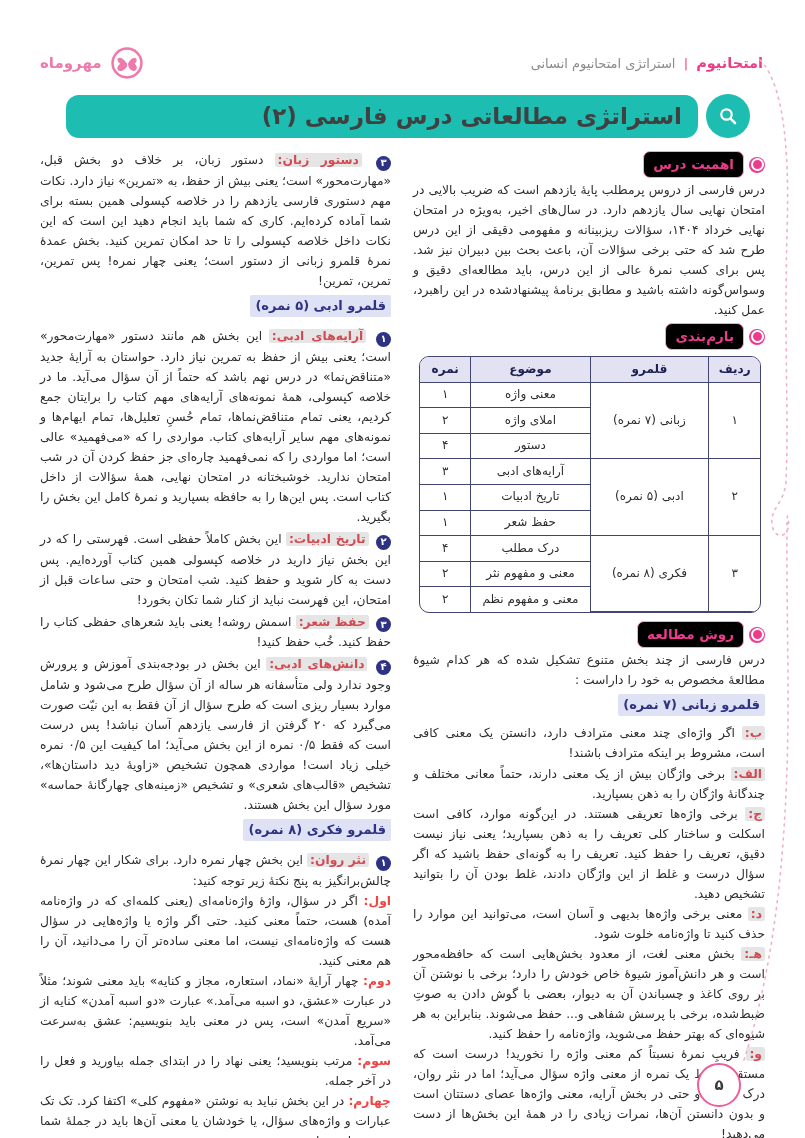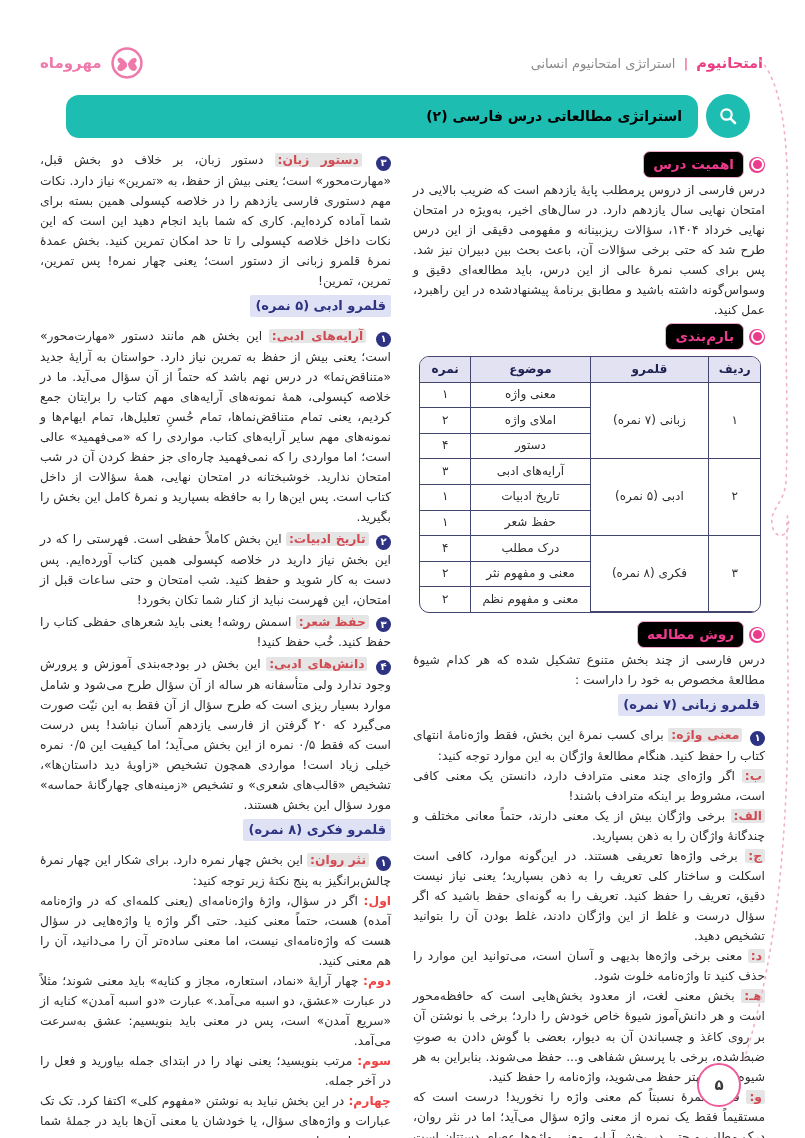--- a/index.html
+++ b/index.html
@@ -15,21 +15,21 @@
   .brand .sep{color:#ed3e85;margin:0 4px;}
   .logo{display:flex;align-items:center;gap:8px;}
   .logo-text{color:#f079ab;font-weight:bold;font-size:15px;}
 
   
   .banner-wrap{display:flex;align-items:center;gap:8px;margin:6px 55px 0 66px;}
   .banner-circle{width:44px;height:44px;border-radius:50%;background:#1dbdb2;
        flex:0 0 44px;display:flex;align-items:center;justify-content:center;}
   .banner{flex:1;height:43px;background:#1dbdb2;border-radius:13px;
        display:flex;align-items:center;}
-  .banner-title{color:#000000;font-weight:bold;font-size:14px;padding:0 16px;}
+  .banner-title{color:#404040;font-weight:bold;font-size:23px;padding:0 16px;}
 
   
   .content{display:flex;gap:22px;padding:10px 40px 0 40px;align-items:flex-start;}
   .col{font-size:12.3px;line-height:1.63;text-align:justify;}
   .col-right{width:352px;}
   .col-left{width:351px;}
   .col p{margin:0;}
 
   
   .pill-row{display:flex;align-items:center;gap:5px;margin:3px 0 2px 0;}
@@ -195,25 +195,20 @@
       <div class="pill-row">
         <span class="target-icon">
             <span class="ring"></span>
           </span>
         <span class="pill">روش مطالعه</span>
       </div>
       <p>درس فارسی از چند بخش متنوع تشکیل شده که هر کدام شیوهٔ مطالعهٔ مخصوص به خود را داراست :</p>
 
       <span class="blue-head">قلمرو زبانی (۷ نمره)</span>
 
-      <p class="item">
-        <span class="badge">۱</span>
-        <span class="hl-red">معنی واژه:</span>
-        <span>برای کسب نمرهٔ این بخش، فقط واژه‌نامهٔ انتهای کتاب را حفظ کنید. هنگام مطالعهٔ واژگان به این موارد توجه کنید:</span>
-      </p>
       <p class="sub">
         <span class="hl-red">ب:</span>
         <span>اگر واژه‌ای چند معنی مترادف دارد، دانستن یک معنی کافی است، مشروط بر اینکه مترادف باشند!</span>
       </p>
       <p class="sub">
         <span class="hl-red">الف:</span>
         <span>برخی واژگان بیش از یک معنی دارند، حتماً معانی مختلف و چندگانهٔ واژگان را به ذهن بسپارید.</span>
       </p>
       <p class="sub">
         <span class="hl-red">ج:</span>

